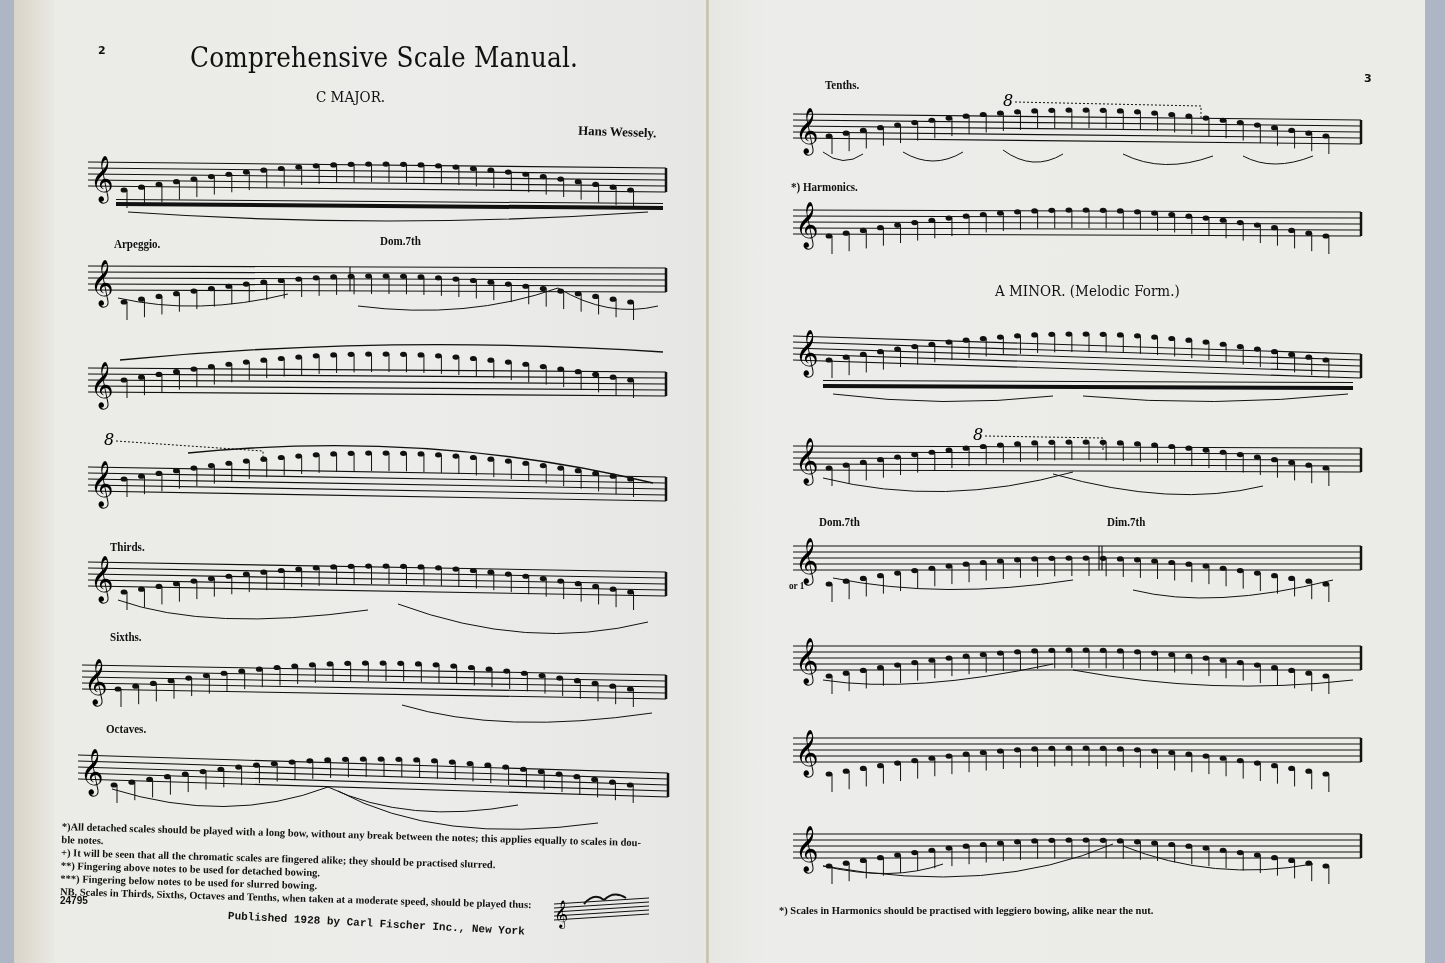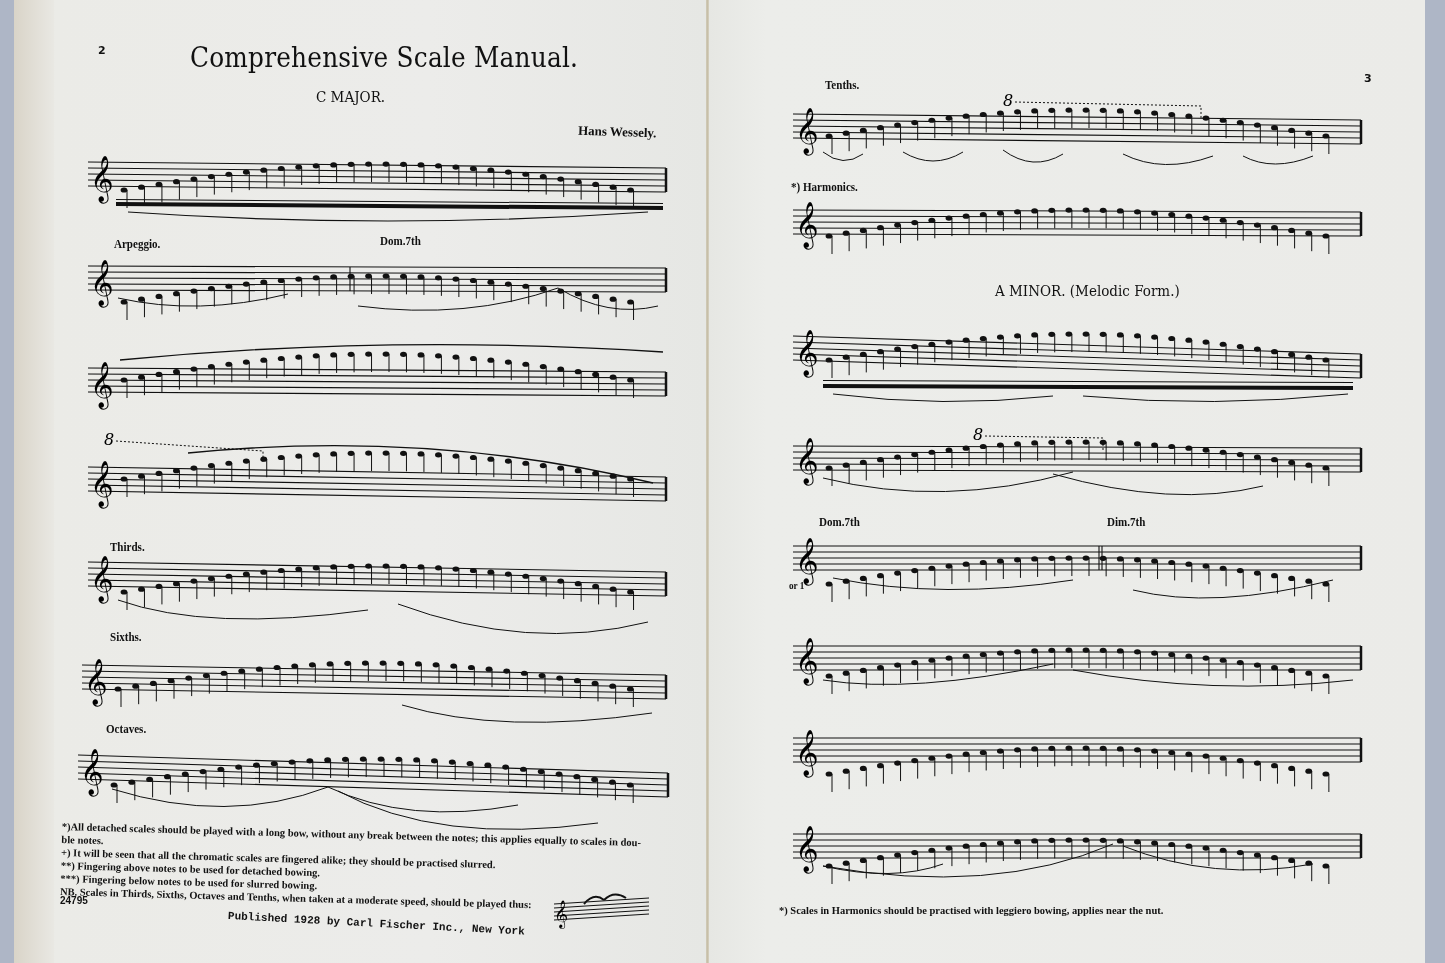--- a/index.html
+++ b/index.html
@@ -1241,14 +1241,14 @@
           <ellipse cx="498.59999999999997" cy="34.41076855451337" rx="3.4" ry="2.6" fill="#111"></ellipse>
           <line x1="501.59999999999997" x2="501.59999999999997" y1="34.41076855451337" y2="52.41076855451337" stroke="#111" stroke-width="1"></line>
           <ellipse cx="515.7333333333333" cy="37.188905520977514" rx="3.4" ry="2.6" fill="#111"></ellipse>
           <line x1="518.7333333333333" x2="518.7333333333333" y1="37.188905520977514" y2="55.188905520977514" stroke="#111" stroke-width="1"></line>
           <ellipse cx="532.8666666666667" cy="40" rx="3.4" ry="2.6" fill="#111"></ellipse>
           <line x1="535.8666666666667" x2="535.8666666666667" y1="40" y2="58" stroke="#111" stroke-width="1"></line>
         </g>
       </svg>
   </div>
 
-  <div class="abs rfoot" style="left:70px;top:905px;">*) Scales in Harmonics should be practised with leggiero bowing, applies near the nut.</div>
+  <div class="abs rfoot" style="left:70px;top:905px;">*) Scales in Harmonics should be practised with leggiero bowing, alike near the nut.</div>
 </div>
 
 </body></html>

